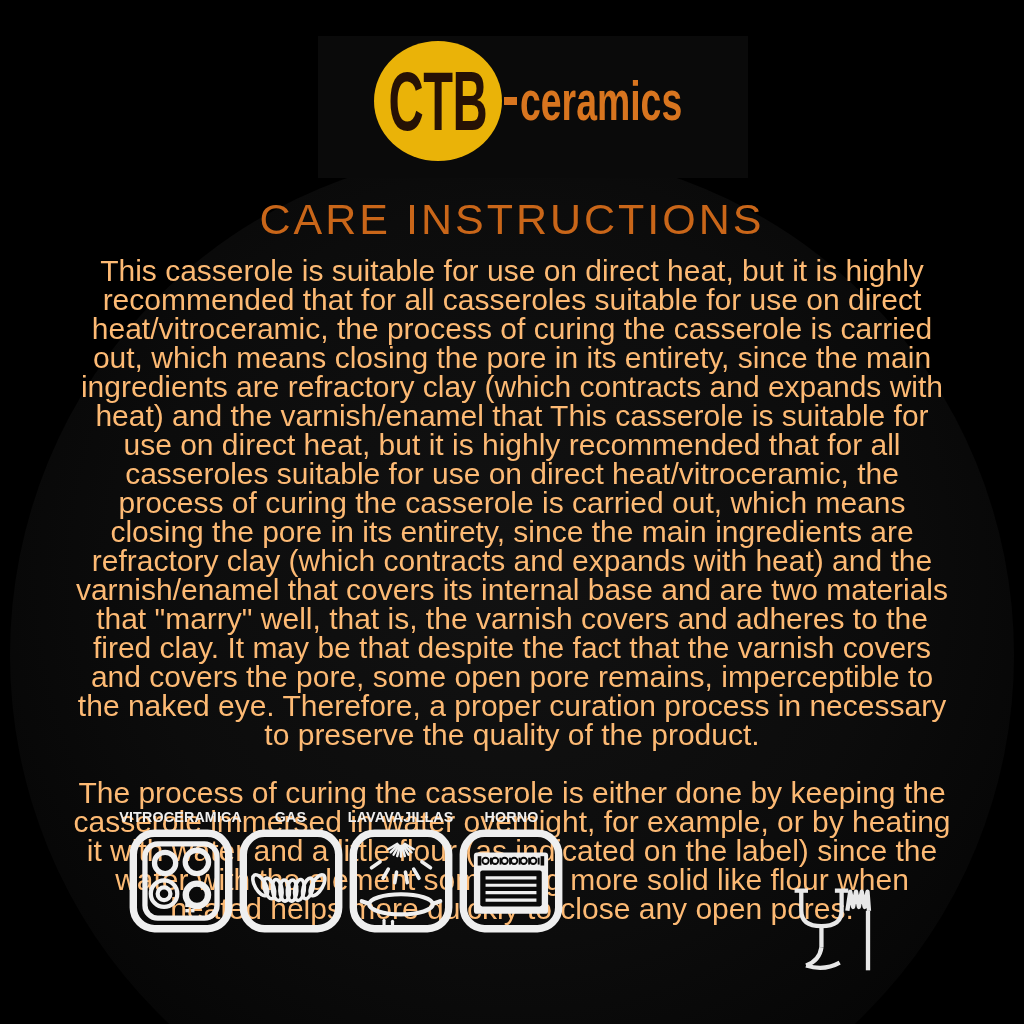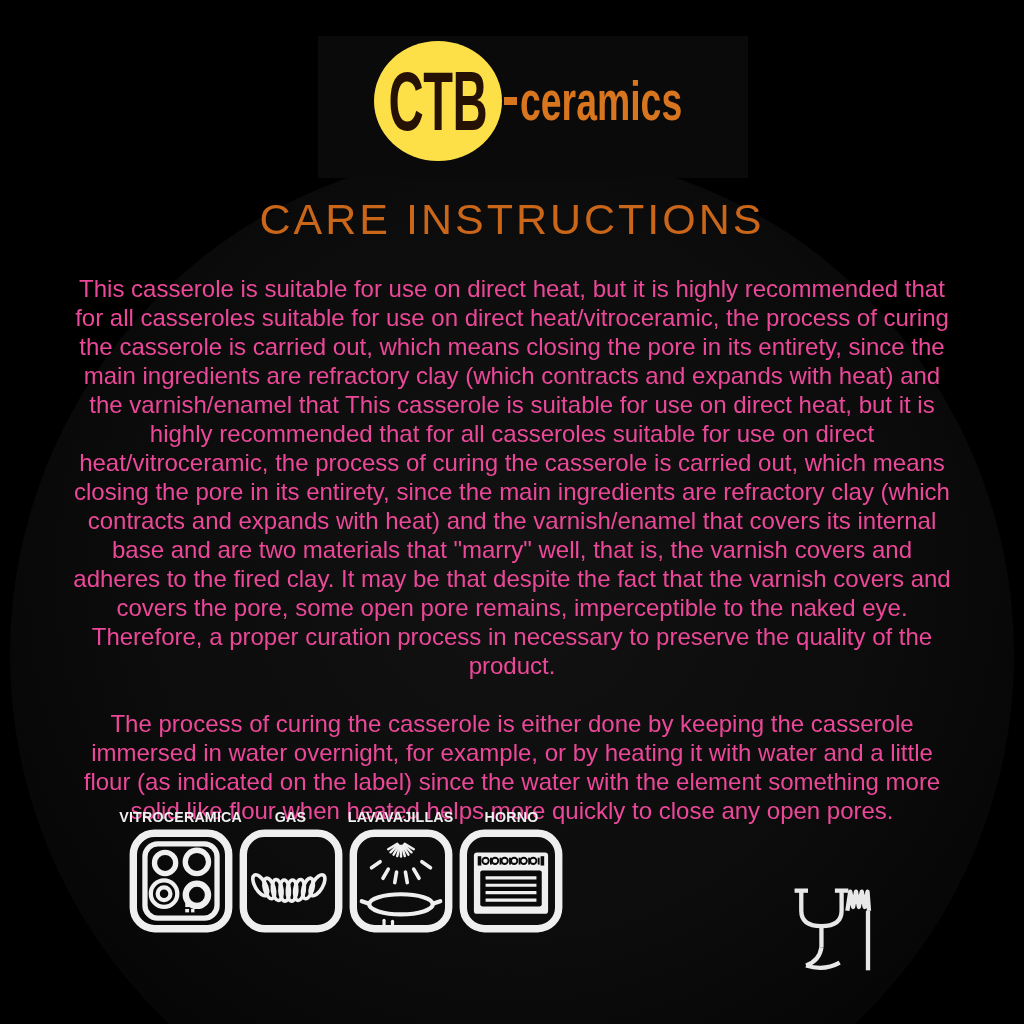--- a/index.html
+++ b/index.html
@@ -12,39 +12,39 @@
     position:absolute;left:10px;top:150px;width:1004px;height:1010px;border-radius:50%;
     background:radial-gradient(circle at 50% 42%, #121212 0%, #0c0c0c 48%, #060606 74%, #000 96%);
   }
   .logo-backdrop{
     position:absolute;left:318px;top:36px;width:430px;height:142px;background:#0a0a0a;
   }
   .logo{
     position:absolute;left:374px;top:41px;display:flex;align-items:center;
   }
   .logo-circle{
-    width:128px;height:120px;border-radius:50%;background:#fde047;
+    width:128px;height:120px;border-radius:50%;background:#eab308;
     display:flex;align-items:center;justify-content:center;flex:0 0 auto;
   }
   .logo-circle-text{
     font-weight:bold;font-size:84px;color:#261105;letter-spacing:-1px;
     transform:scaleX(0.58);line-height:1;
   }
   .logo-dash{width:13px;height:8px;background:#d8751f;margin-left:2px;flex:0 0 auto;}
   .logo-wordmark{
     font-size:55px;font-weight:bold;color:#d8751f;line-height:1;
     transform:scaleX(0.68);transform-origin:left center;margin-left:3px;white-space:nowrap;
   }
   .page-title{
     position:absolute;top:195px;left:0;width:100%;text-align:center;
     font-size:43px;font-weight:normal;letter-spacing:3px;color:#c96619;
   }
   .bodytext{
-    position:absolute;top:274px;left:72px;width:880px;text-align:center;
-    color:#ec4899;font-size:24px;line-height:29px;
+    position:absolute;top:256px;left:72px;width:880px;text-align:center;
+    color:#fdba74;font-size:30px;line-height:29px;
   }
   .bodytext p{margin:0 0 29px 0;}
   .icons-row{
     position:absolute;left:128px;top:808px;display:flex;gap:4px;align-items:center;
   }
   .icon-block{display:flex;flex-direction:column;align-items:center;width:106px;}
   .icon-label{
     font-size:15px;font-weight:bold;color:#efefef;white-space:nowrap;
     transform:scaleX(0.95);margin-bottom:3px;letter-spacing:0.2px;
   }

